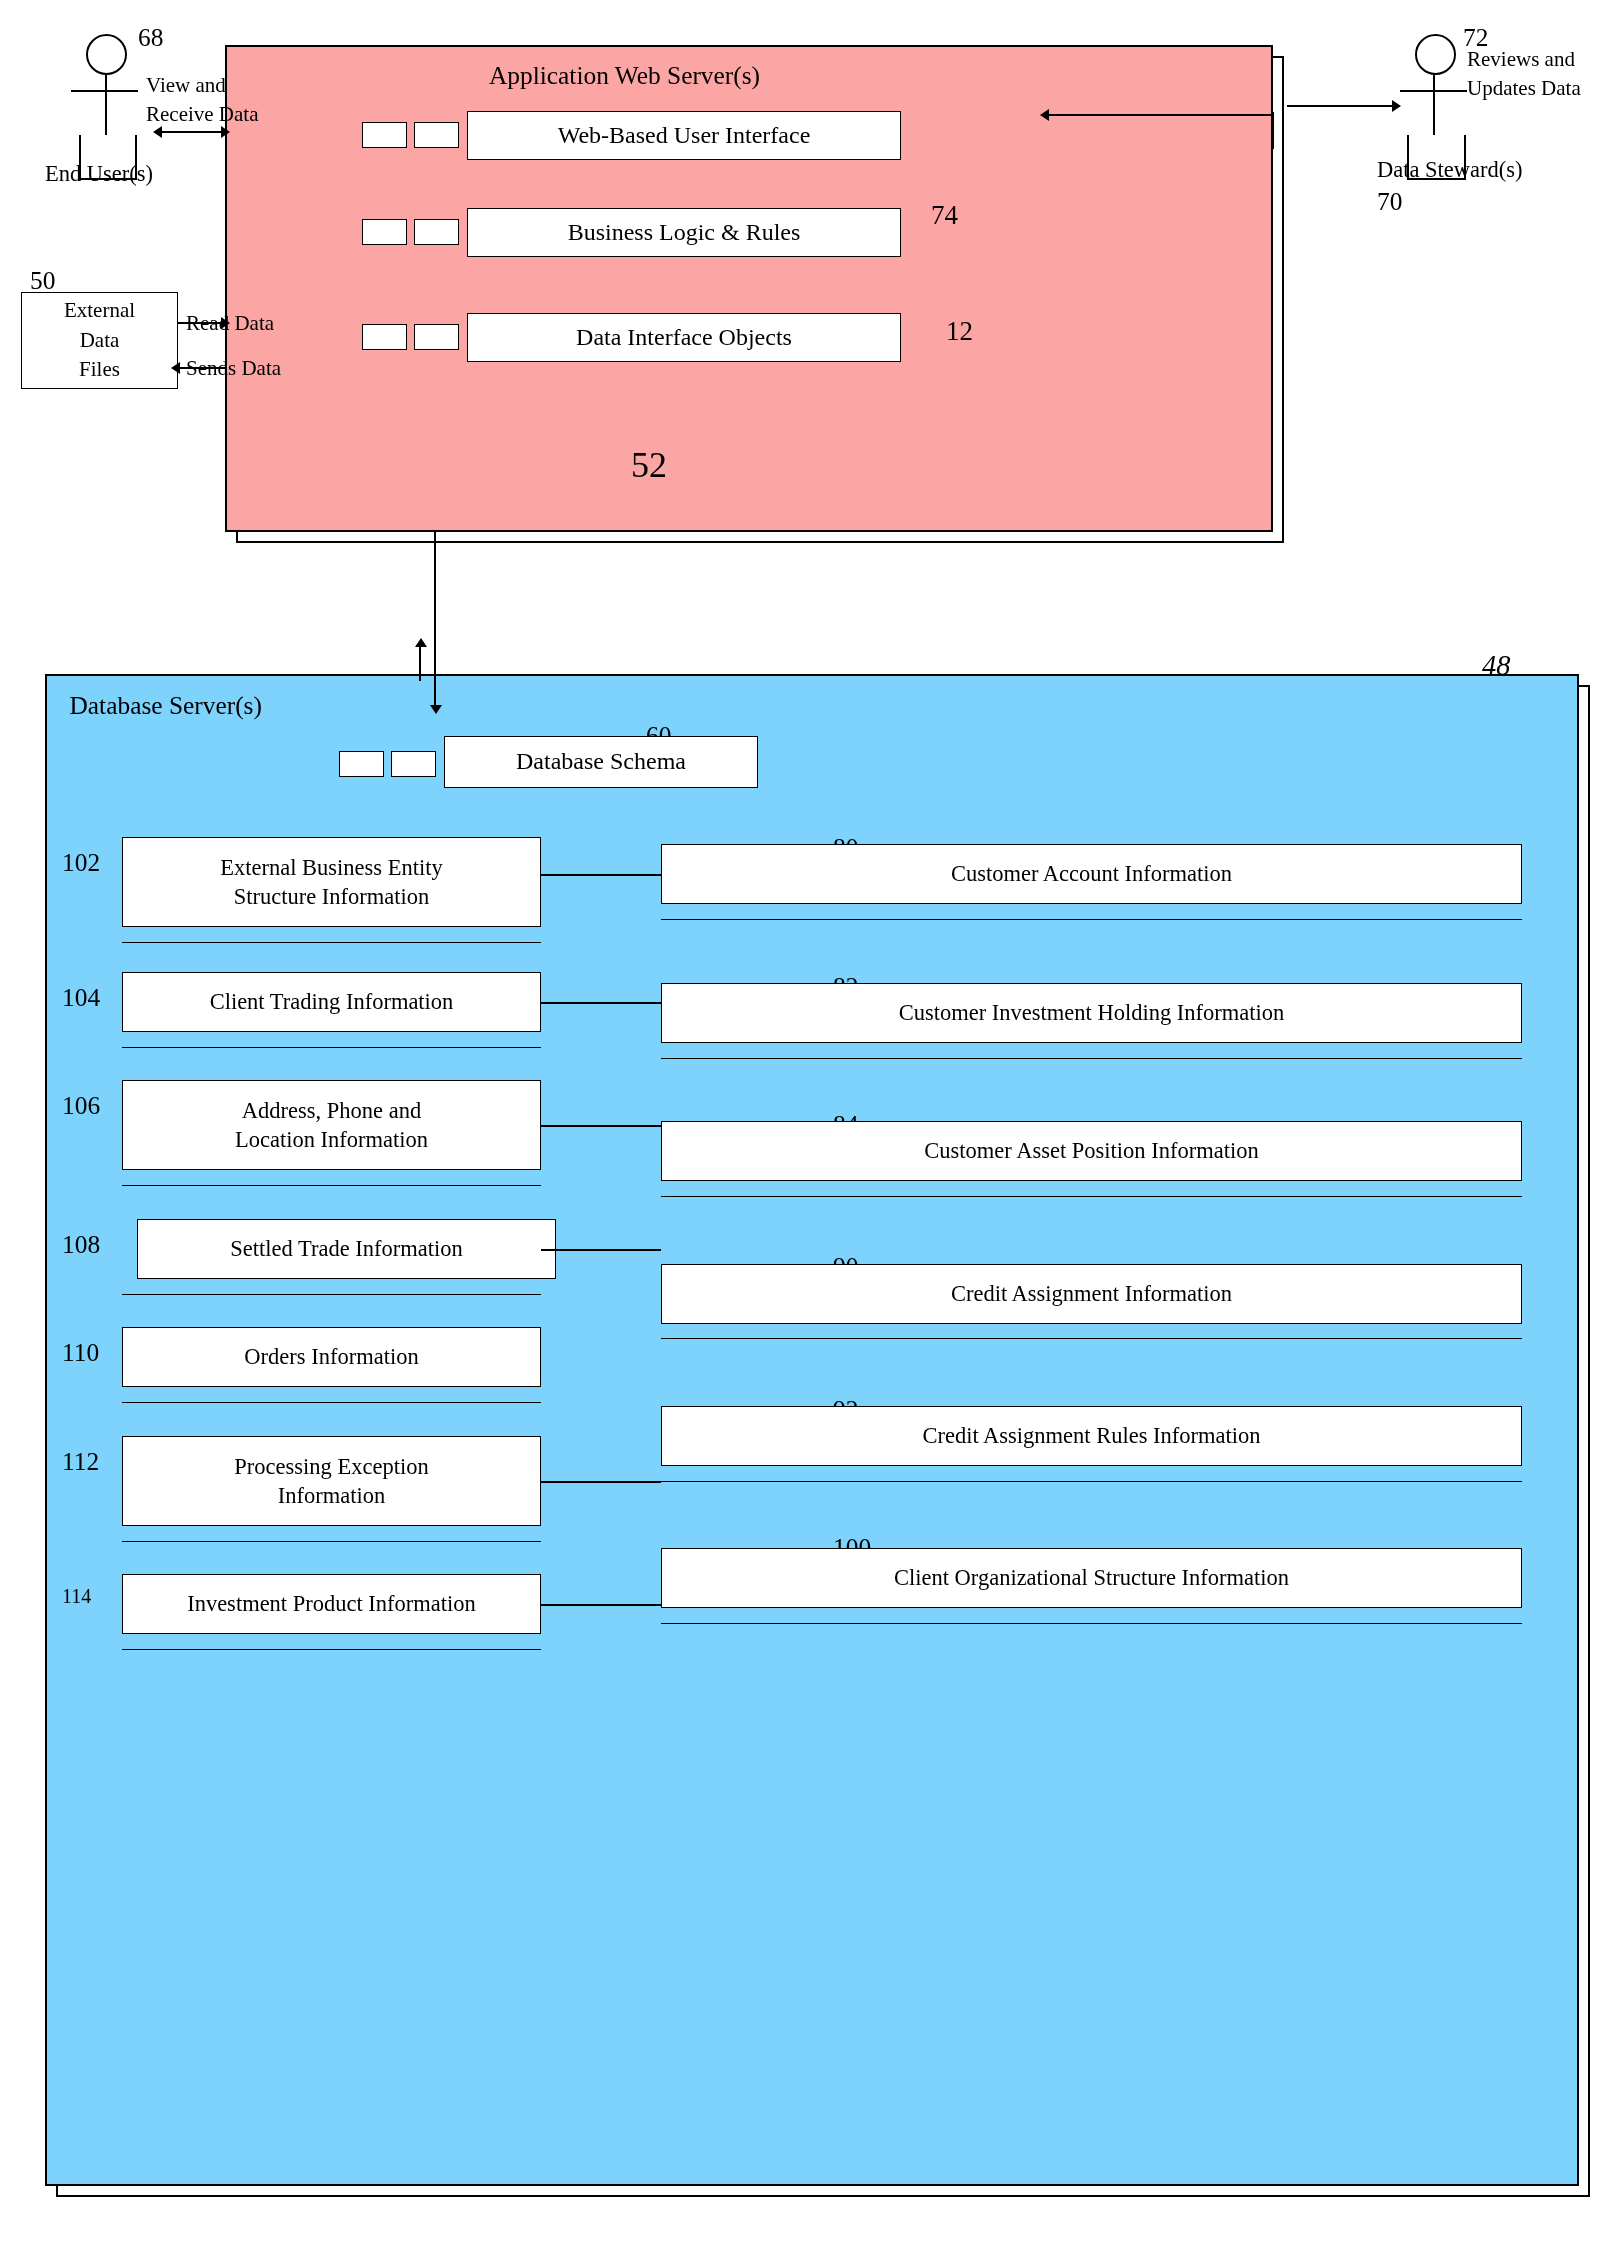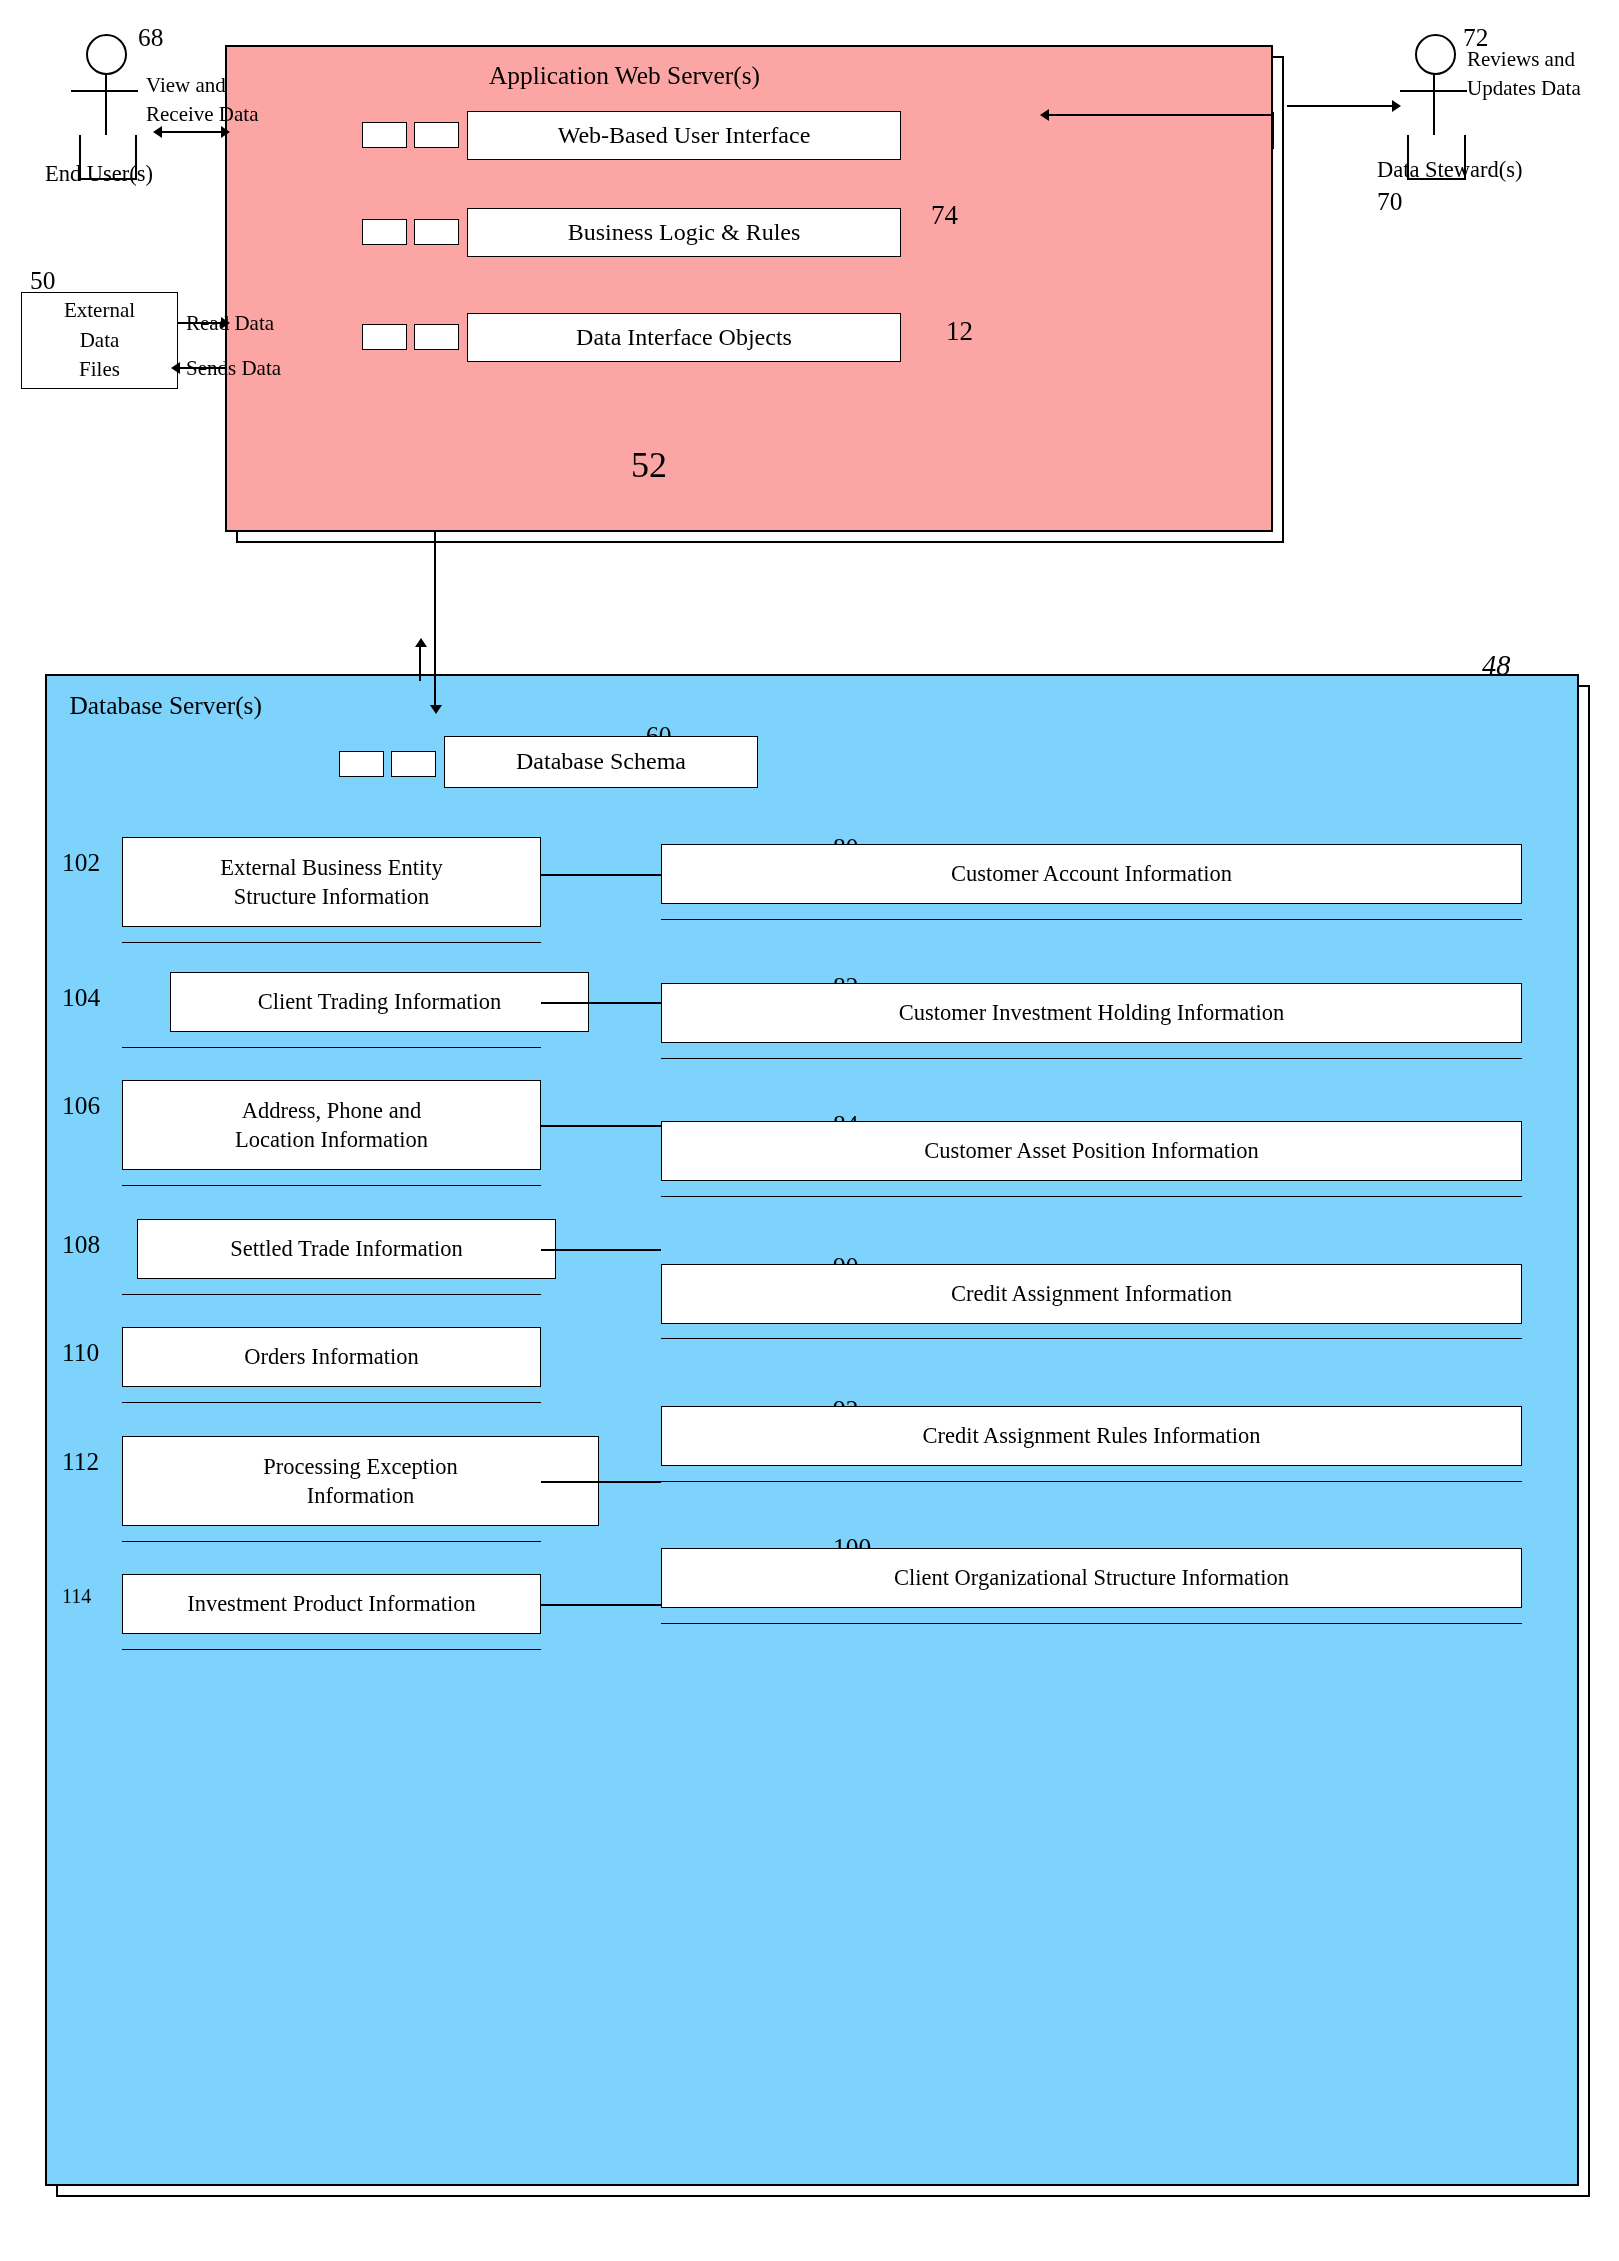--- a/index.html
+++ b/index.html
@@ -142,21 +142,21 @@
     <div class="label" style="top:45px; left:599px; font-size:25.4px;">60</div>
 
     <div class="label" style="top:172px; left:15px; font-size:25.4px;">102</div>
     <div class="info-box" style="top:161px; left:75px; width:419px; height:90px;">
       <span style="white-space:pre-line">External Business Entity
 Structure Information</span>
     </div>
     <div class="info-box-line" style="top:266px; left:75px; width:419px;"></div>
 
     <div class="label" style="top:307px; left:15px; font-size:25.4px;">104</div>
-    <div class="info-box" style="top:296px; left:75px; width:419px; height:60px;margin-left:48px;">
+    <div class="info-box" style="top:296px; left:75px; width:419px; height:60px;">
       <span>Client Trading Information</span>
     </div>
     <div class="info-box-line" style="top:371px; left:75px; width:419px;"></div>
 
     <div class="label" style="top:415px; left:15px; font-size:25.4px;">106</div>
     <div class="info-box" style="top:404px; left:75px; width:419px; height:90px;">
       <span style="white-space:pre-line">Address, Phone and
 Location Information</span>
     </div>
     <div class="info-box-line" style="top:509px; left:75px; width:419px;"></div>
@@ -167,21 +167,21 @@
     </div>
     <div class="info-box-line" style="top:618px; left:75px; width:419px;"></div>
 
     <div class="label" style="top:662px; left:15px; font-size:25.4px;">110</div>
     <div class="info-box" style="top:651px; left:75px; width:419px; height:60px;">
       <span>Orders Information</span>
     </div>
     <div class="info-box-line" style="top:726px; left:75px; width:419px;"></div>
 
     <div class="label" style="top:771px; left:15px; font-size:25.4px;">112</div>
-    <div class="info-box" style="top:760px; left:75px; width:477px; height:90px;">
+    <div class="info-box" style="top:760px; left:75px; width:419px; height:90px;">
       <span style="white-space:pre-line">Processing Exception
 Information</span>
     </div>
     <div class="info-box-line" style="top:865px; left:75px; width:419px;"></div>
 
     <div class="label" style="top:909px; left:15px; font-size:20px;">114</div>
     <div class="info-box" style="top:898px; left:75px; width:419px; height:60px;">
       <span>Investment Product Information</span>
     </div>
     <div class="info-box-line" style="top:973px; left:75px; width:419px;"></div>

